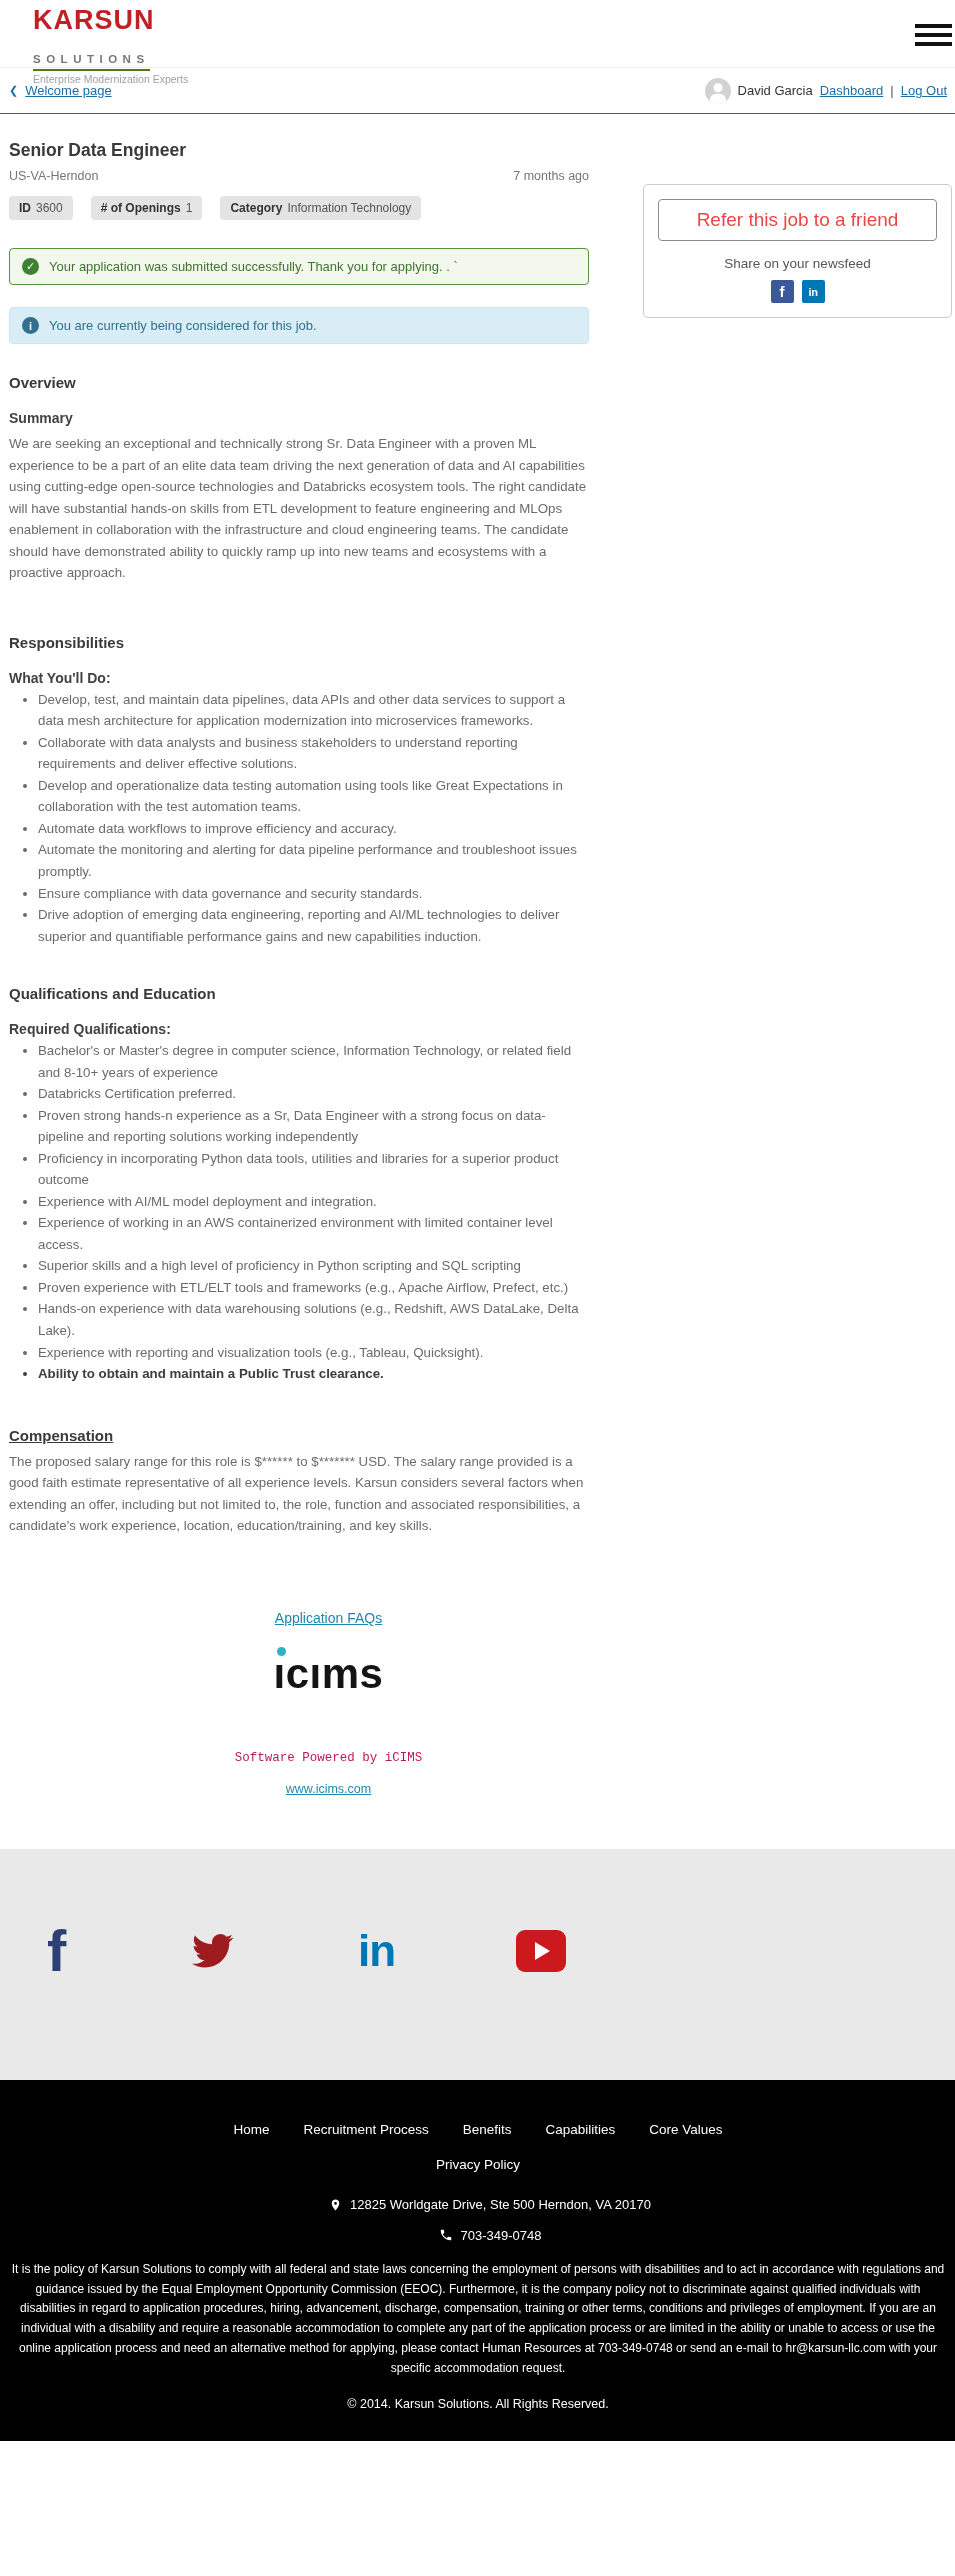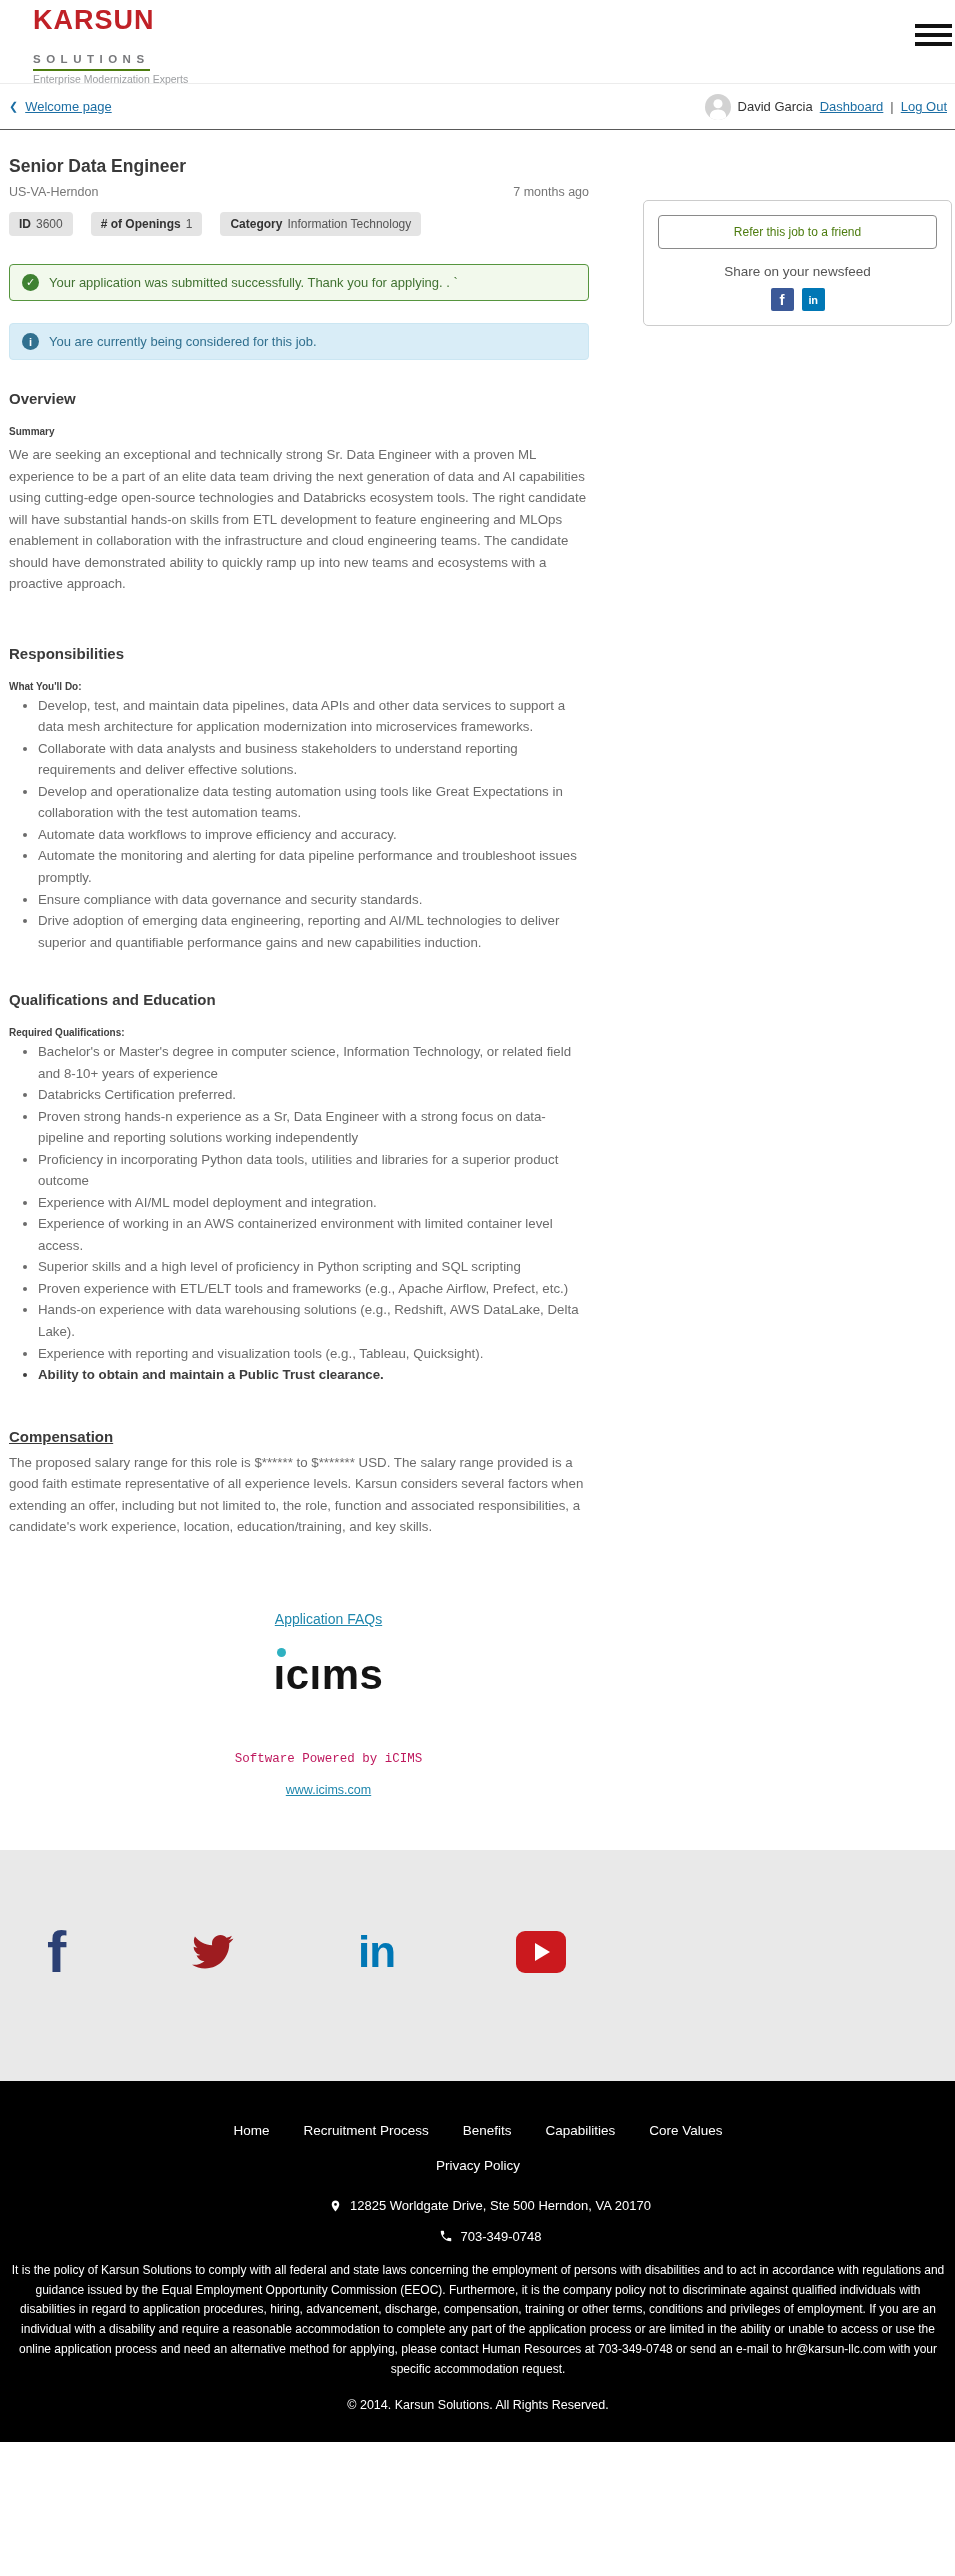--- a/index.html
+++ b/index.html
@@ -6,21 +6,21 @@
   html, body { margin:0; padding:0; }
   body {
     width: 956px;
     background: #fff;
     font-family: "Liberation Sans", "DejaVu Sans", sans-serif;
     color: #333;
   }
   a { cursor: pointer; }
 
   
-  .header { position: relative; height: 84px; border-bottom: 1px solid #ececec; background:#fff; }
+  .header { position: relative; height: 68px; border-bottom: 1px solid #ececec; background:#fff; }
   .logo { position: absolute; left: 33px; top: 7px; line-height: 1; }
   .logo-line1 { font-size: 27px; font-weight: bold; color: #c02127; letter-spacing: 1px; }
   .logo-line2 { display:inline-block; font-size: 11.5px; color: #77787b; letter-spacing: 5.5px; margin-top: 20px; padding-bottom: 3px; border-bottom: 2px solid #4d7c0f; font-weight: bold; }
   .logo-tagline { font-size: 10.5px; color: #9ea0a3; margin-top: 3px; }
   .hamburger { position: absolute; right: 4px; top: 24px; width: 37px; cursor: pointer; }
   .hamburger .bar { height: 4px; background: #111; margin-bottom: 5px; }
 
   
   .navbar { height: 46px; display: flex; align-items: center; justify-content: space-between; padding: 0 9px; border-bottom: 1px solid #595959; background: #fff; }
   .back-link { display: flex; align-items: center; gap: 7px; font-size: 13px; color: #1c6ea4; text-decoration: none; }
@@ -45,29 +45,29 @@
   .alert-info { margin-top: 22px; background: #d9edf7; border: 1px solid #cbe6f2; color: #31708f; }
   .icon-circle { width: 17px; height: 17px; border-radius: 50%; color: #fff; font-size: 11px; font-weight: bold; display: flex; align-items: center; justify-content: center; flex: none; }
   .check-bg { background: #3f8132; }
   .info-bg { background: #31708f; }
 
   .section-h { font-size: 15px; font-weight: bold; color: #3a3a3a; margin: 0; }
   #overview-h { margin-top: 30px; }
   #resp-h { margin-top: 50px; }
   #qual-h { margin-top: 38px; }
   #comp-h { margin-top: 42px; text-decoration: underline; }
-  .sub-h { font-size: 10px; font-weight: bold; color: #424242; margin: 19px 0 0; }
+  .sub-h { font-size: 14px; font-weight: bold; color: #424242; margin: 19px 0 0; }
   .body-text, .desc li { font-size: 13.3px; color: #6b6b6b; line-height: 1.62; }
   .body-text { margin: 7px 0 0; width: 580px; }
   .desc ul { margin: 3px 0 0; padding-left: 29px; width: 580px; }
   .desc li.bold-item { font-weight: bold; color: #3d3d3d; }
 
   
   .right-card { position: absolute; top: 44px; right: 4px; width: 309px; background: #fff; border: 1px solid #ccc; border-radius: 5px; padding: 14px; }
-  .refer-btn { display: block; width: 100%; background: #fff; border: 1px solid #8a8a8a; border-radius: 4px; padding: 9px 8px; font-size: 12px; color: #4d7c0f; text-align: center; font-family: inherit; cursor: pointer; }
+  .refer-btn { display: block; width: 100%; background: #fff; border: 1px solid #8a8a8a; border-radius: 4px; padding: 9px 8px; font-size: 19px; color: #ef4444; text-align: center; font-family: inherit; cursor: pointer; }
   .share-label { text-align: center; font-size: 13.5px; color: #555; margin-top: 15px; }
   .share-icons { display: flex; justify-content: center; gap: 8px; margin-top: 9px; }
   .si { width: 23px; height: 23px; border-radius: 2px; color: #fff; font-weight: bold; display: flex; align-items: center; justify-content: center; cursor: pointer; }
   .si-fb { background: #3b5998; font-size: 15px; }
   .si-li { background: #0077b5; font-size: 11px; letter-spacing: -0.5px; }
 
   
   .icims-footer { width: 639px; margin-top: 72px; text-align: center; }
   .faq-link { color: #1f87ad; font-size: 14px; text-decoration: underline; }
   .icims-logo { display: inline-block; position: relative; margin-top: 26px; font-size: 42px; font-weight: bold; color: #141414; letter-spacing: 0.5px; line-height: 1; }

